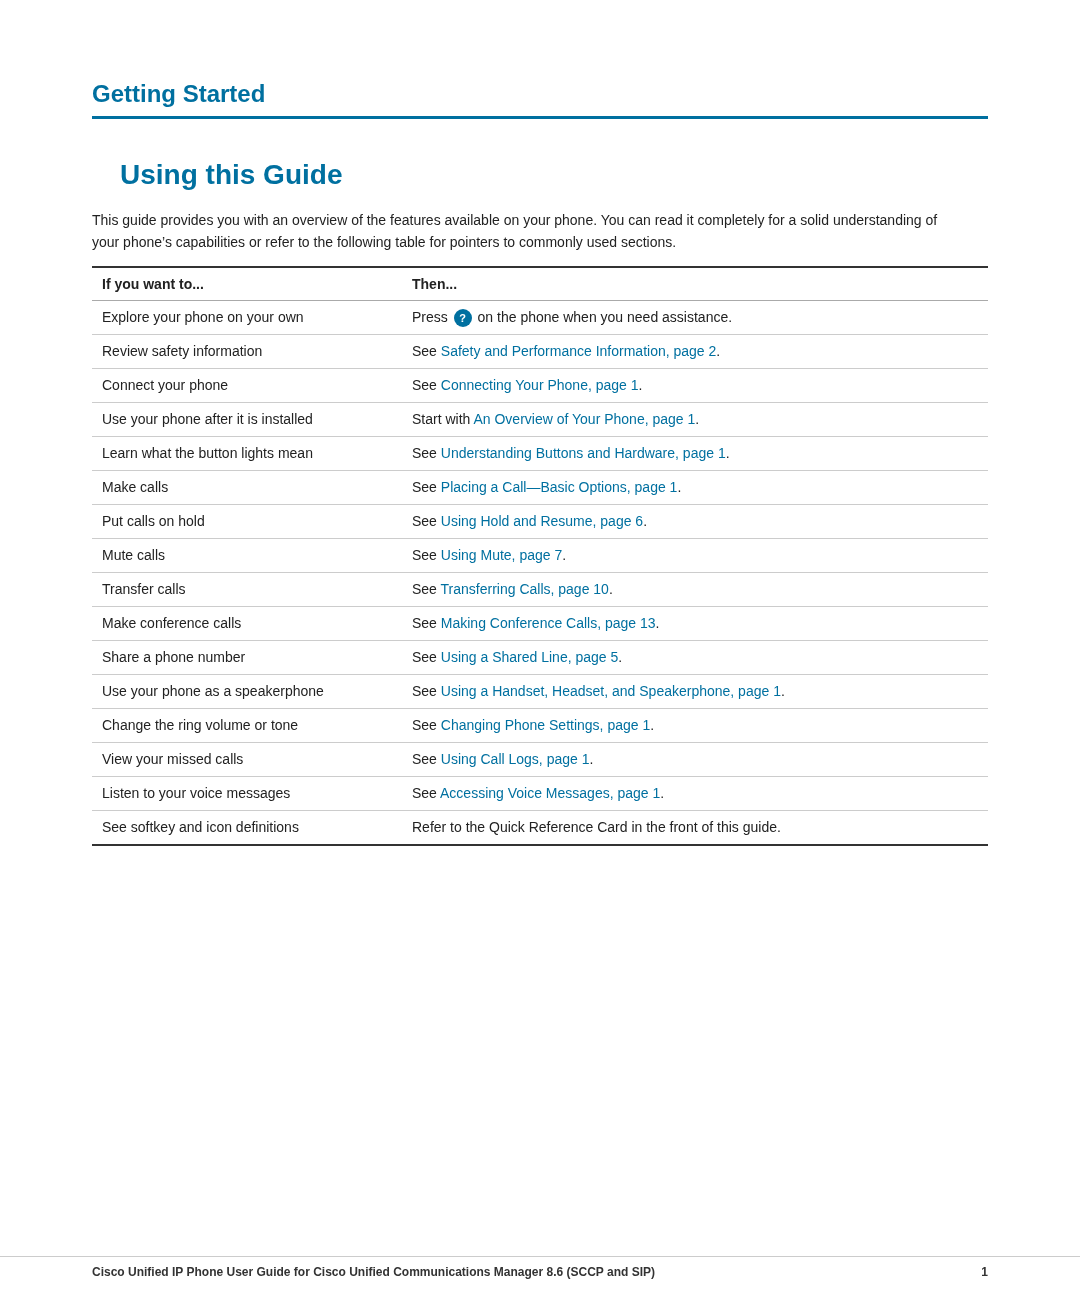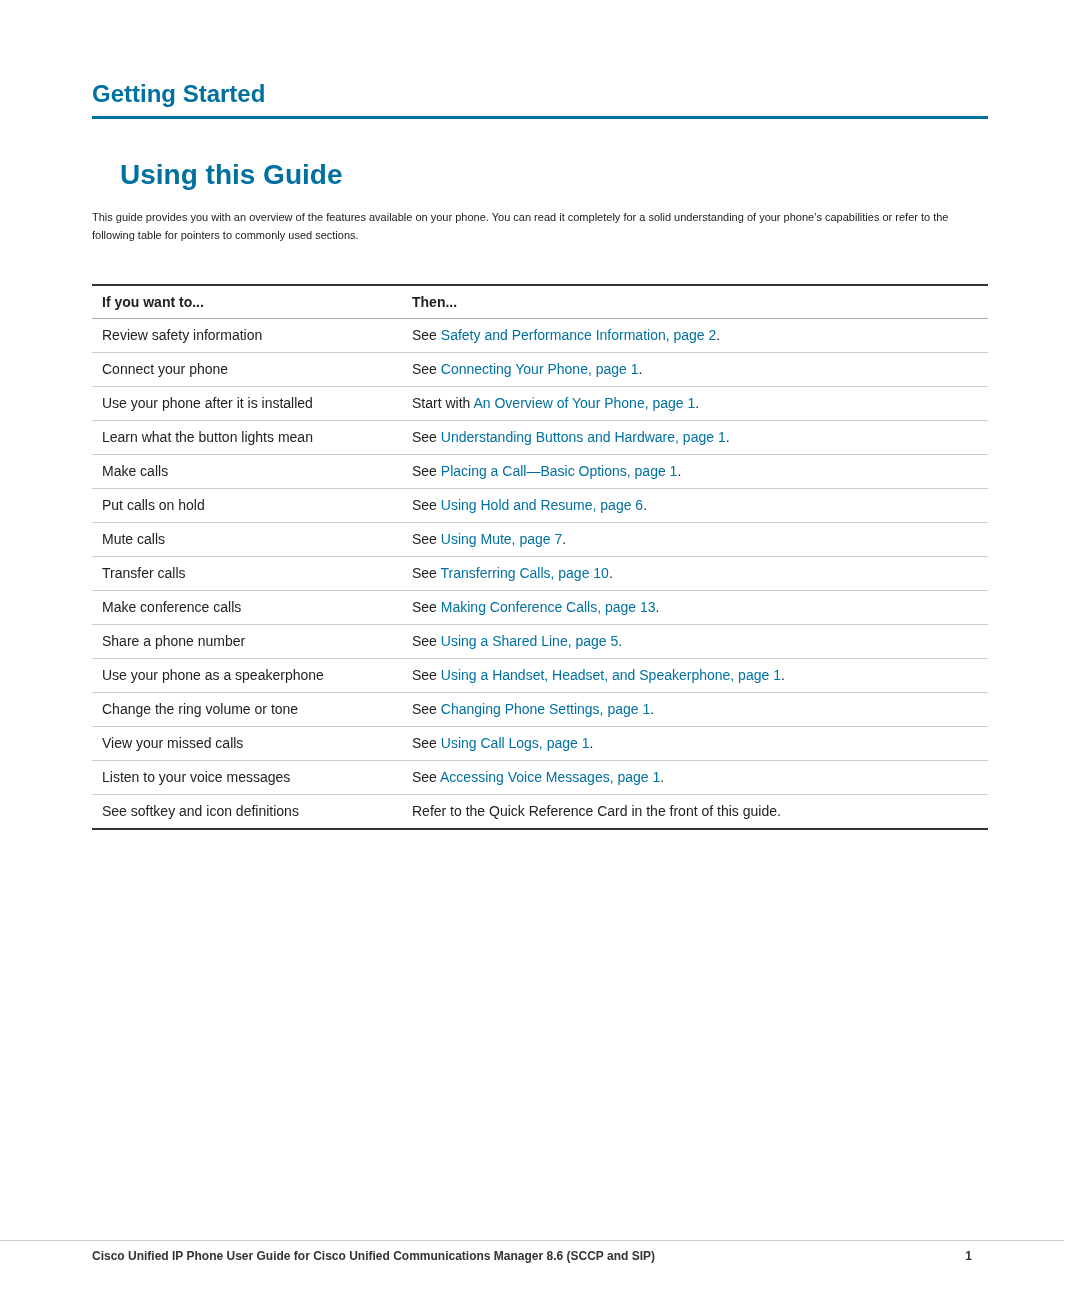--- a/index.html
+++ b/index.html
@@ -41,24 +41,24 @@
     .section-title {
       font-size: 28px;
       font-weight: bold;
       color: #0070a0;
       font-family: Arial, Helvetica, sans-serif;
       margin-bottom: 18px;
       margin-left: 28px;
     }
 
     .intro-text {
-      font-size: 11px;
+      font-size: 14px;
       color: #222;
       line-height: 1.6;
-      margin-bottom: 40px;
+      margin-bottom: 12px;
       max-width: 870px;
     }
 
     .guide-table {
       width: 100%;
       border-collapse: collapse;
       font-size: 14px;
     }
 
     .guide-table th {
@@ -106,22 +106,22 @@
       font-size: 11px;
       font-weight: bold;
       vertical-align: middle;
       margin: 0 2px;
     }
 
     .footer {
       position: absolute;
       bottom: 32px;
       left: 0;
-      right: 16px;
-      padding: 16px 92px;
+      right: 0;
+      padding: 0 92px;
       display: flex;
       justify-content: space-between;
       align-items: center;
       border-top: 1px solid #ccc;
       padding-top: 8px;
     }
 
     .footer-text {
       font-size: 12px;
       font-weight: bold;
@@ -147,20 +147,24 @@
   <p class="intro-text">This guide provides you with an overview of the features available on your phone. You can read it completely for a solid understanding of your phone’s capabilities or refer to the following table for pointers to commonly used sections.</p>
 
   <table class="guide-table">
     <thead>
       <tr>
         <th class="col-if">If you want to...</th>
         <th class="col-then">Then...</th>
       </tr>
     </thead>
     <tbody id="table-body">
+    <tr>
+          <td class="col-if">Explore your phone on your own</td>
+          <td class="col-then"><span>Press </span><span class="help-icon">?</span><span> on the phone when you need assistance.</span></td>
+        </tr>
         <tr>
           <td class="col-if">Review safety information</td>
           <td class="col-then"><span>See </span><a class="link-text" href="#">Safety and Performance Information, page 2</a><span>.</span></td>
         </tr>
         <tr>
           <td class="col-if">Connect your phone</td>
           <td class="col-then"><span>See </span><a class="link-text" href="#">Connecting Your Phone, page 1</a><span>.</span></td>
         </tr>
         <tr>
           <td class="col-if">Use your phone after it is installed</td>

